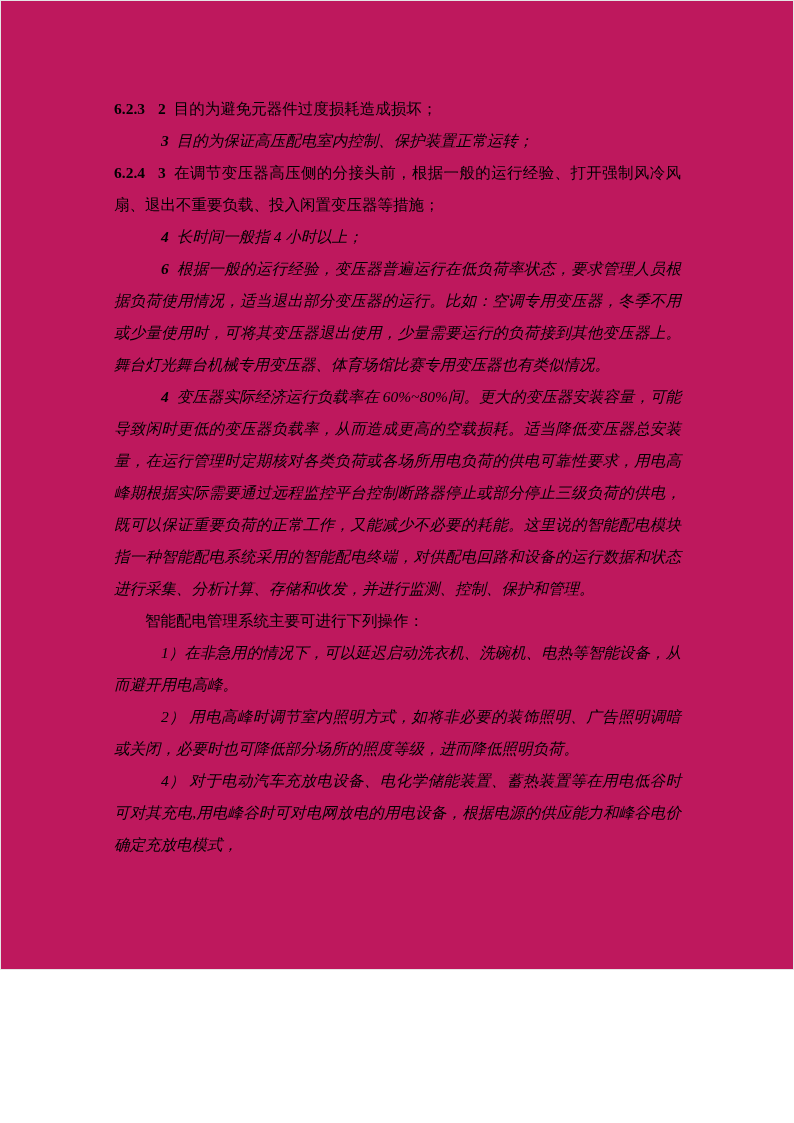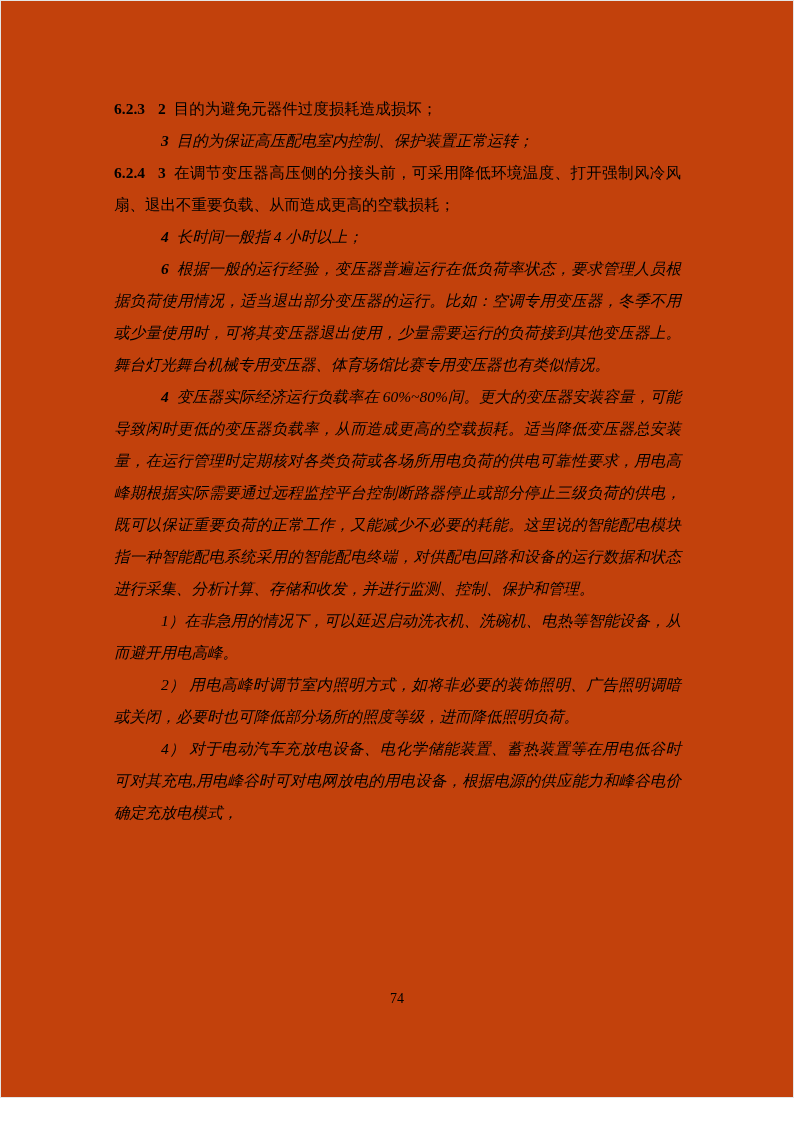--- a/index.html
+++ b/index.html
@@ -3,23 +3,23 @@
 <meta charset="utf-8">
 <style>
   html, body {
     margin: 0;
     padding: 0;
     background: #ffffff;
   }
   .page {
     position: relative;
     width: 794px;
-    height: 1098px;
+    height: 970px;
     margin: 0 auto;
-    background: #c2410c;
+    background: #be185d;
     box-sizing: border-box;
     border: 1px solid #e5e5e5;
     font-family: "Liberation Serif", "DejaVu Serif", serif;
     color: #000000;
     overflow: hidden;
   }
   .doc-body {
     position: absolute;
     top: 92px;
     left: 113px;
@@ -69,29 +69,30 @@
 <body>
 
 <div class="page">
   <div class="doc-body">
 
     <p class="para"><b class="sec">6.2.3</b><b class="num">2</b><span>目的为避免元器件过度损耗造成损坏；</span></p>
 
     <p class="para item"><b class="num">3</b><span>目的为保证高压配电室内控制、保护装置正常运转；</span></p>
 
 
-    <p class="para"><b class="sec">6.2.4</b><b class="num">3</b><span>在调节变压器高压侧的分接头前，可采用降低环境温度、打开强制风冷风扇、退出不重要负载、从而造成更高的空载损耗；</span></p>
+    <p class="para"><b class="sec">6.2.4</b><b class="num">3</b><span>在调节变压器高压侧的分接头前，根据一般的运行经验、打开强制风冷风扇、退出不重要负载、投入闲置变压器等措施；</span></p>
 
     <p class="para item"><b class="num">4</b><span>长时间一般指 4 小时以上；</span></p>
 
     <p class="para item"><b class="num">6</b><span>根据一般的运行经验，变压器普遍运行在低负荷率状态，要求管理人员根据负荷使用情况，适当退出部分变压器的运行。比如：空调专用变压器，冬季不用或少量使用时，可将其变压器退出使用，少量需要运行的负荷接到其他变压器上。舞台灯光舞台机械专用变压器、体育场馆比赛专用变压器也有类似情况。</span></p>
 
 
     <p class="para item"><b class="num">4</b><span>变压器实际经济运行负载率在 60%~80%间。更大的变压器安装容量，可能导致闲时更低的变压器负载率，从而造成更高的空载损耗。适当降低变压器总安装量，在运行管理时定期核对各类负荷或各场所用电负荷的供电可靠性要求，用电高峰期根据实际需要通过远程监控平台控制断路器停止或部分停止三级负荷的供电，既可以保证重要负荷的正常工作，又能减少不必要的耗能。这里说的智能配电模块指一种智能配电系统采用的智能配电终端，对供配电回路和设备的运行数据和状态进行采集、分析计算、存储和收发，并进行监测、控制、保护和管理。</span></p>
 
+    <p class="para textpara"><span>智能配电管理系统主要可进行下列操作：</span></p>
 
     <p class="para item"><span>1）在非急用的情况下，可以延迟启动洗衣机、洗碗机、电热等智能设备，从而避开用电高峰。</span></p>
 
     <p class="para item"><span>2） 用电高峰时调节室内照明方式，如将非必要的装饰照明、广告照明调暗或关闭，必要时也可降低部分场所的照度等级，进而降低照明负荷。</span></p>
 
 
     <p class="para item"><span>4） 对于电动汽车充放电设备、电化学储能装置、蓄热装置等在用电低谷时可对其充电,用电峰谷时可对电网放电的用电设备，根据电源的供应能力和峰谷电价确定充放电模式，</span></p>
 
   </div>
 

